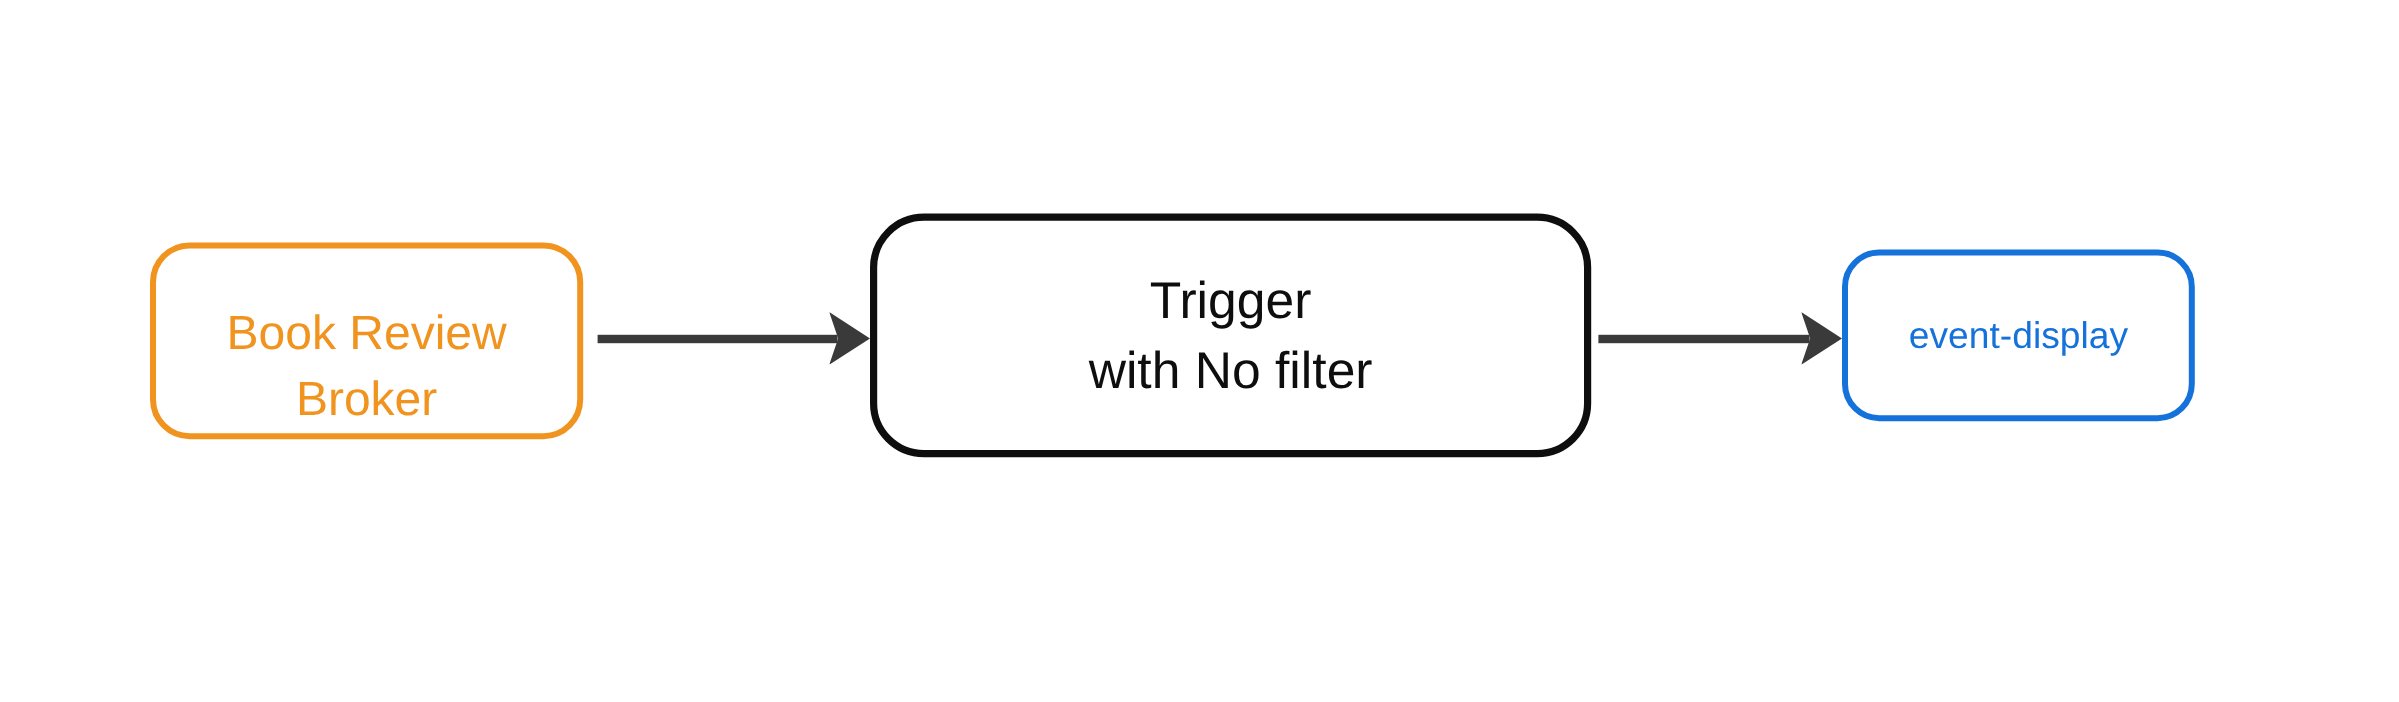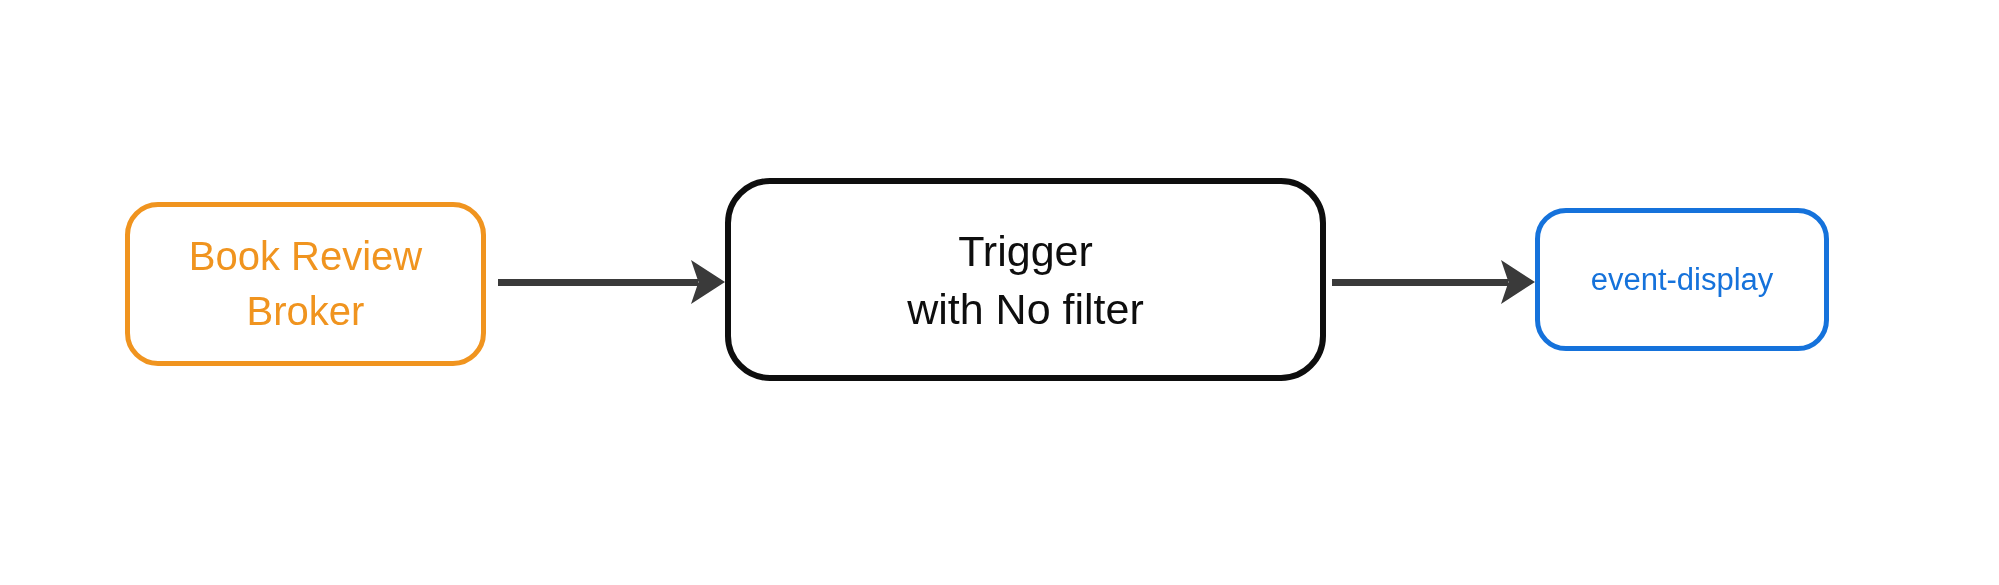--- a/index.html
+++ b/index.html
@@ -52,21 +52,21 @@
     clip-path: polygon(0 0, 100% 50%, 0 100%, 22% 50%);
   }
   .edge-head-1 { left: 691px; top: 260px; }
   .edge-head-2 { left: 1501px; top: 260px; }
 </style>
 </head>
 <body>
 
 <div class="canvas">
 
-  <div class="node node-broker" style="border-color: rgb(240, 148, 31); color: rgb(240, 148, 31);">
+  <div class="node node-broker" style="border-color: rgb(240, 148, 31); color: rgb(240, 148, 31); align-items: flex-end;">
     <span class="label">Book Review
 Broker</span>
   </div>
 
   <div>
     <div class="edge-line edge-line-1" style="background-color: rgb(58, 58, 58);"></div>
     <div class="edge-head edge-head-1" style="background-color: rgb(58, 58, 58);"></div>
   </div>
 
   <div class="node node-trigger" style="border-color: rgb(14, 14, 14); color: rgb(14, 14, 14);">

